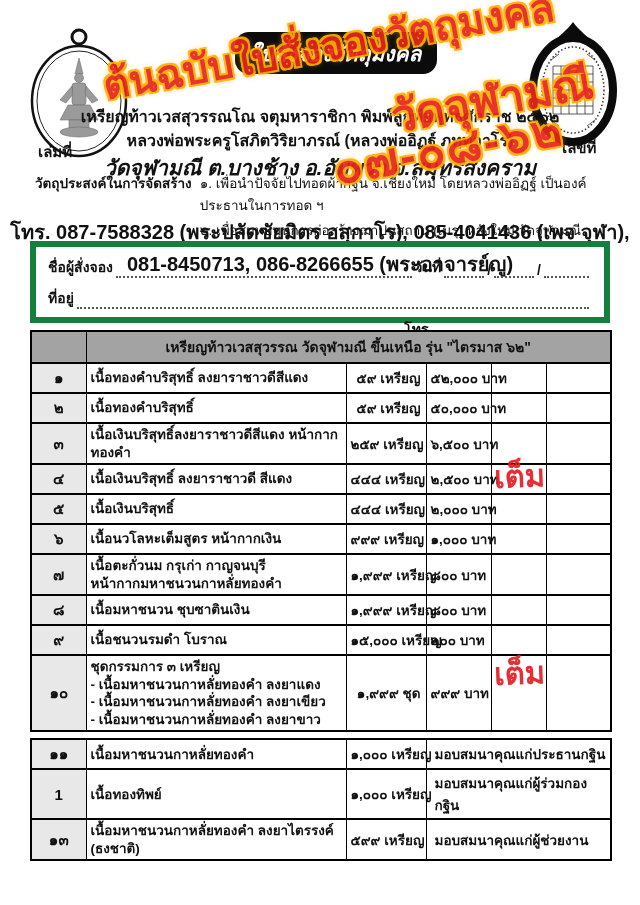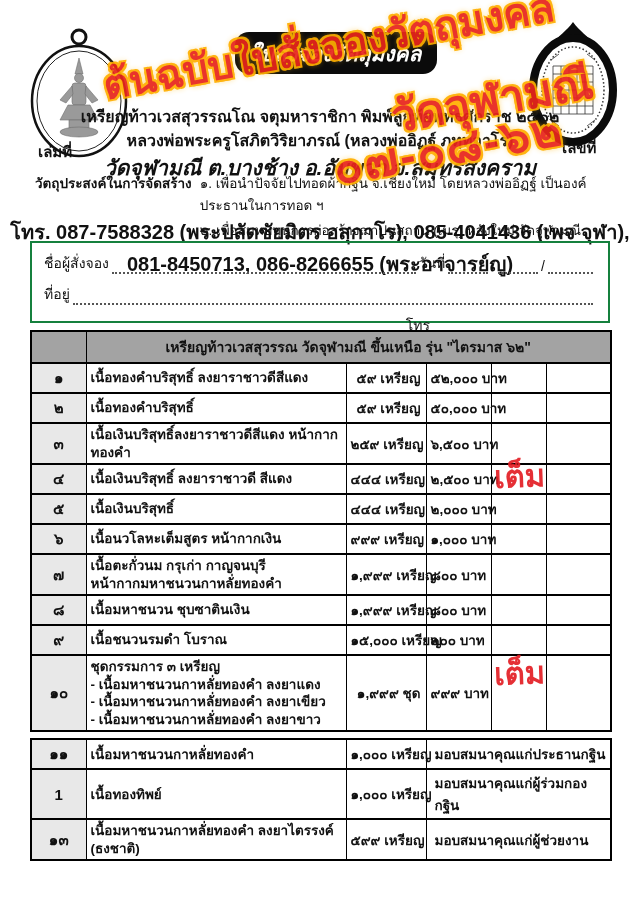--- a/index.html
+++ b/index.html
@@ -25,22 +25,22 @@
   .hline3{top:131px;left:100px;width:440px;font-size:21px;font-style:italic;}
   .corner-label{position:absolute;font-size:15px;font-weight:700;}
   .book-no{left:38px;top:140px;}
   .doc-no{left:562px;top:136px;}
   .purpose{position:absolute;left:35px;top:172px;width:578px;display:flex;gap:8px;font-size:13.5px;}
   .purpose .plabel{font-weight:bold;white-space:nowrap;}
   .purpose .plines div{margin-bottom:3px;}
   .phones{position:absolute;left:0;top:216px;width:640px;text-align:center;font-weight:bold;font-size:20px;}
   
   .order-box{
-    position:absolute;left:30px;top:241px;width:580px;height:82px;border:2px solid #15803d;
-    box-sizing:border-box;padding:9px 12px 6px 12px;font-size:14px;font-weight:normal;
+    position:absolute;left:30px;top:241px;width:580px;height:82px;border:6px solid #15803d;
+    box-sizing:border-box;padding:9px 12px 6px 12px;font-size:14px;font-weight:bold;
   }
   .leader{display:flex;align-items:flex-end;margin-bottom:9px;}
   .leader .lbl{white-space:nowrap;}
   .dots{flex:1;border-bottom:2px dotted #555;height:14px;margin:0 3px;}
   .dots.d40{flex:0 0 40px;} .dots.d45{flex:0 0 45px;} .dots.half{flex:0.45;}
   
   .table-wrap{position:absolute;left:30px;top:330px;width:580px;}
   table{border-collapse:collapse;width:580px;table-layout:fixed;}
   table,tr{border:2px solid #000;}
   th,td{border:1px solid #000;padding:2px 4px;box-sizing:border-box;}

